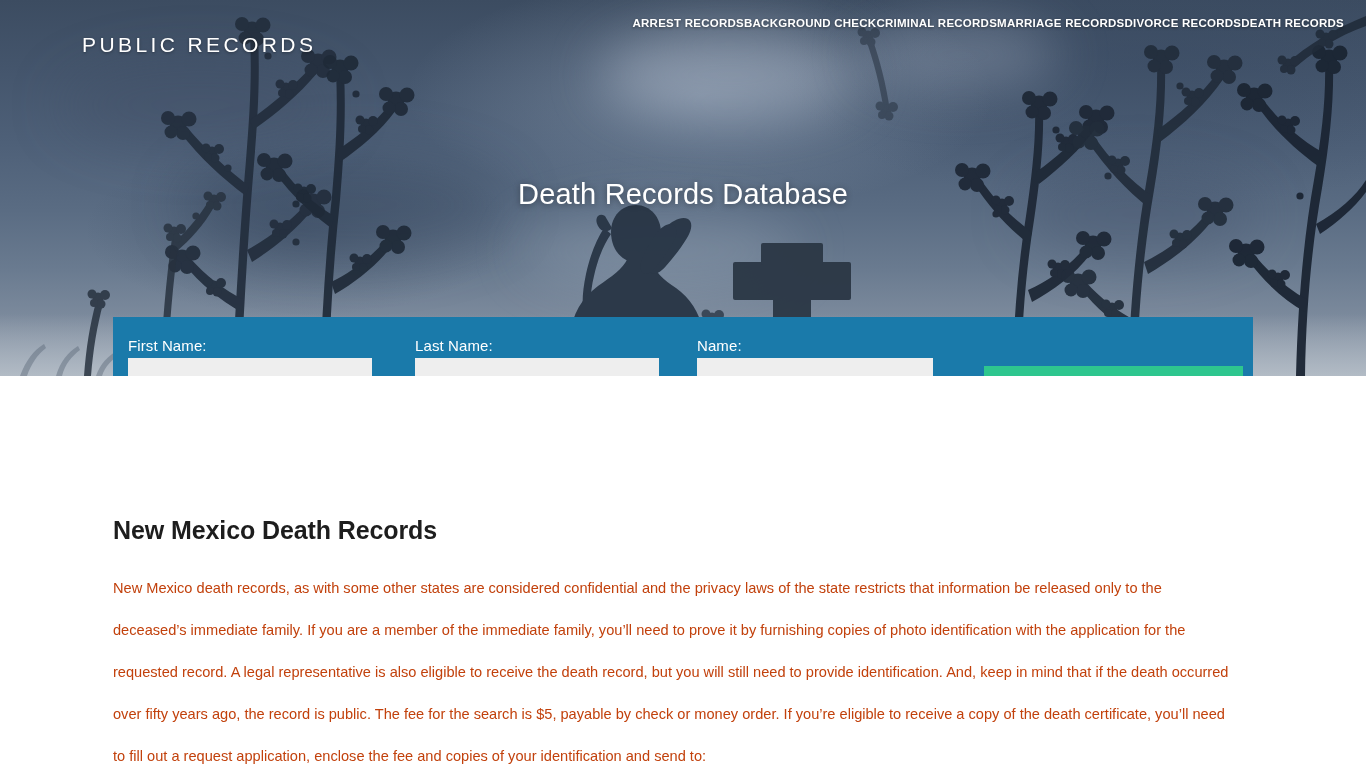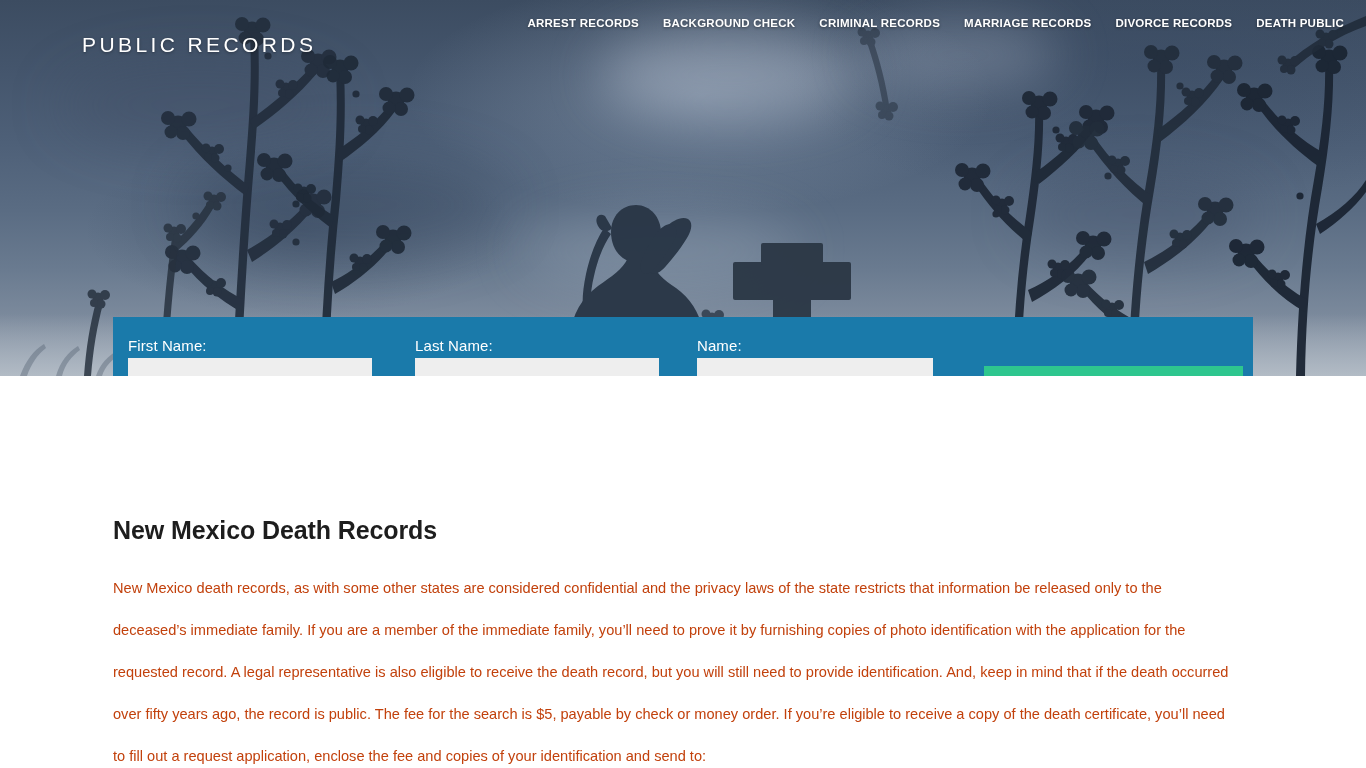--- a/index.html
+++ b/index.html
@@ -67,21 +67,21 @@
     color: #ffffff;
     font-size: 21px;
     font-weight: 400;
     letter-spacing: 3.4px;
     text-shadow: 0 1px 3px rgba(0,0,0,0.35);
     white-space: nowrap;
     margin-top: 44px;
   }
   .main-nav {
     margin-left: auto; margin-right: 22px;
-    display: flex; align-items: center; gap: 24px;
+    display: flex; align-items: center; 
     white-space: nowrap;
   }
   .nav-link {
     color: #ffffff;
     font-size: 11.5px;
     font-weight: bold;
     letter-spacing: 0.25px;
     text-decoration: none;
     text-shadow: 0 1px 3px rgba(0,0,0,0.45);
     cursor: pointer;
@@ -376,24 +376,25 @@
   </div>
 
   <header class="site-header">
     <div class="brand">PUBLIC RECORDS</div>
     <nav class="main-nav">
       <a class="nav-link">ARREST RECORDS</a>
       <a class="nav-link">BACKGROUND CHECK</a>
       <a class="nav-link">CRIMINAL RECORDS</a>
       <a class="nav-link">MARRIAGE RECORDS</a>
       <a class="nav-link">DIVORCE RECORDS</a>
-      <a class="nav-link">DEATH PUBLIC</a>
+      <a class="nav-link">DEATH RECORDS</a>
     </nav>
   </header>
 
+  <h1 class="hero-title">Death Records Database</h1>
 
   <div class="search-bar">
 
     <div class="field-group fg-first">
       <label class="field-label">First Name:</label>
       <input class="field-input" type="text" placeholder="Enter First Name Here" style="">
     </div>
 
     <div class="field-group fg-last">
       <label class="field-label">Last Name:</label>

